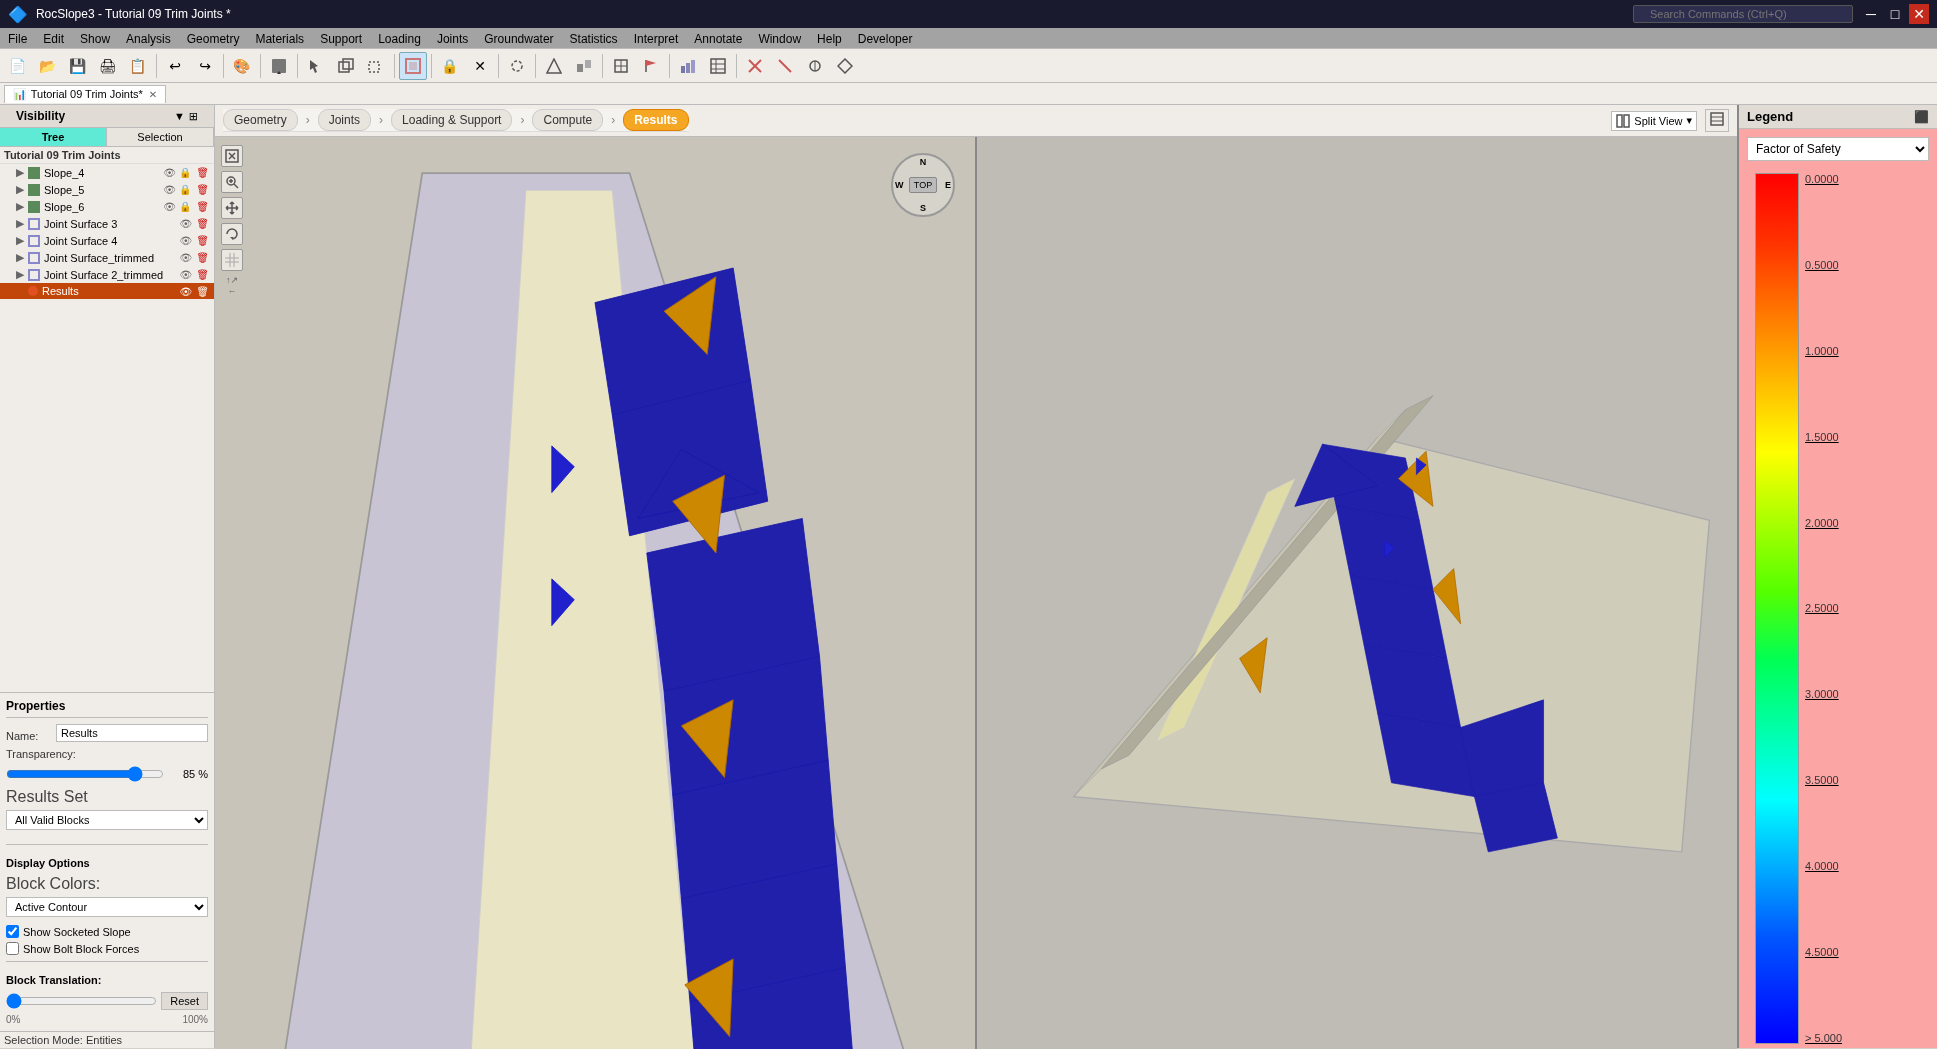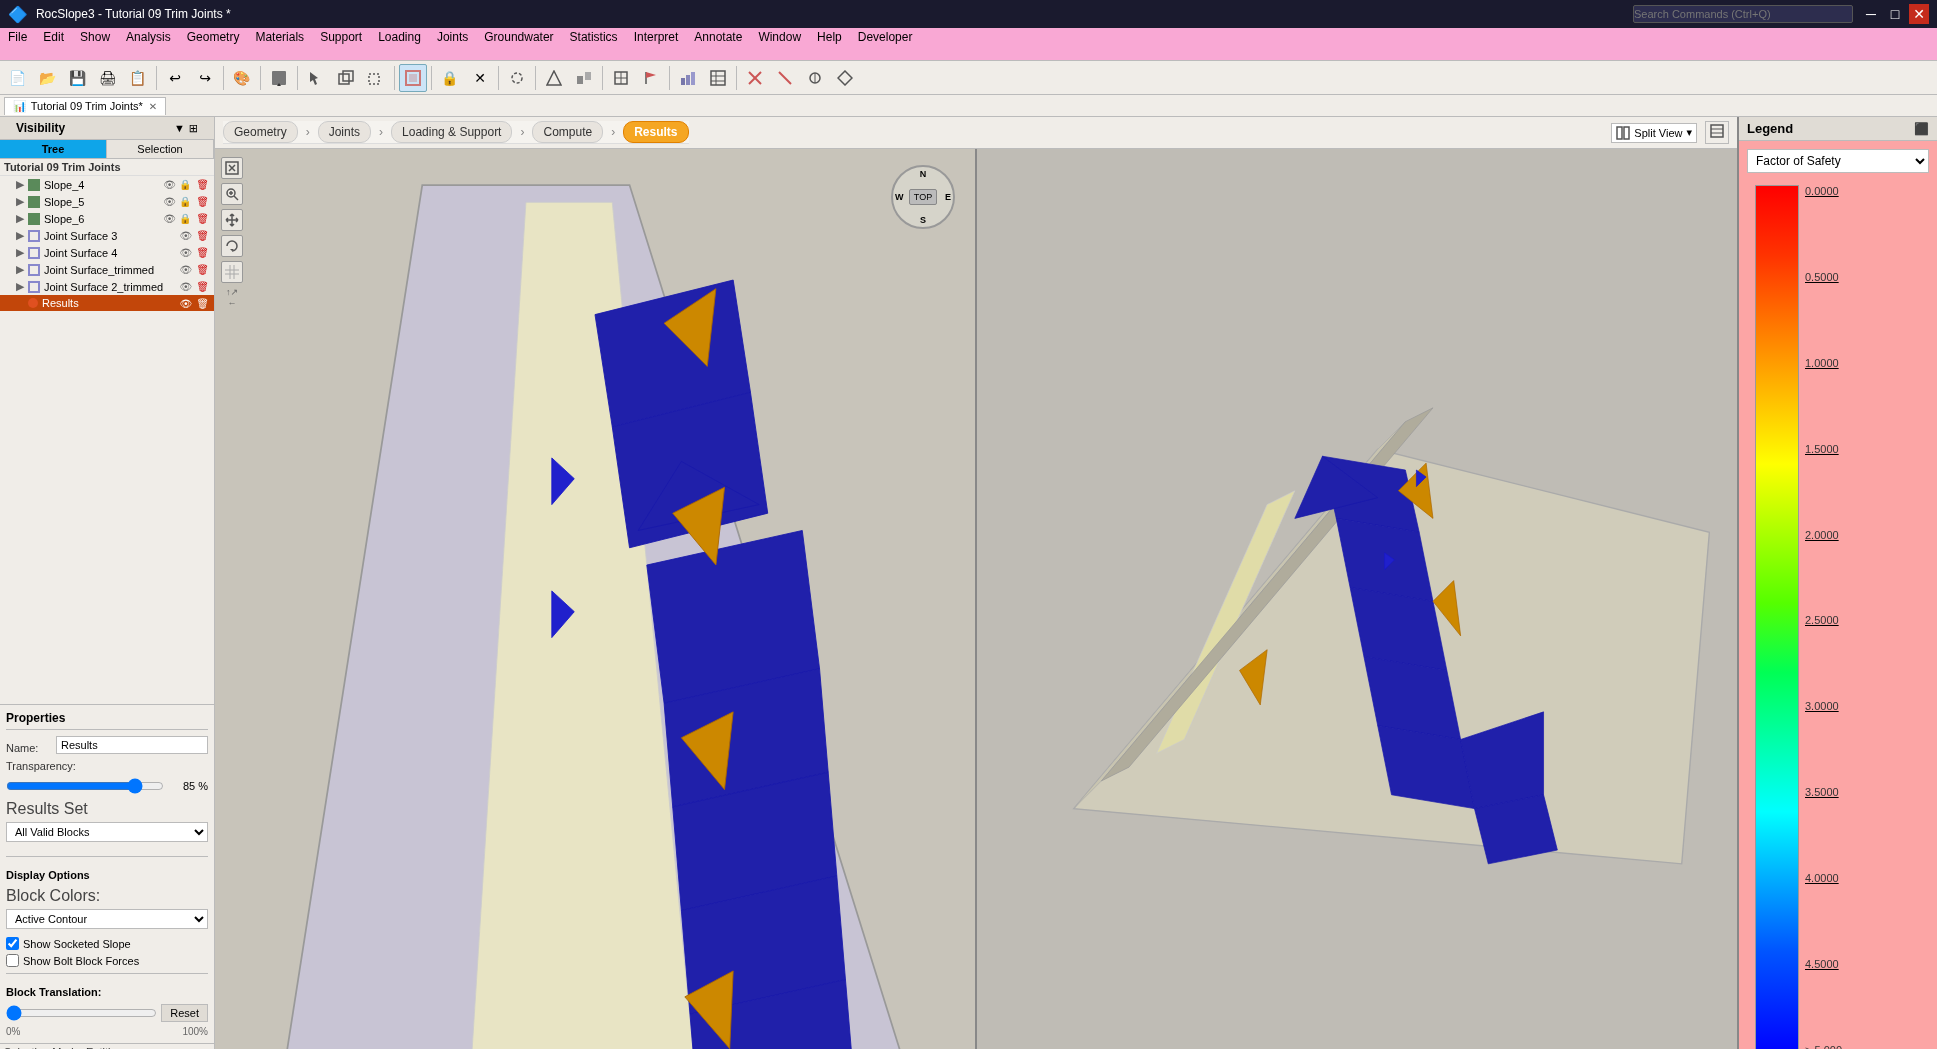--- a/index.html
+++ b/index.html
@@ -5,21 +5,21 @@
     * { box-sizing: border-box; margin: 0; padding: 0; }
     body { font-family: 'Segoe UI', Arial, sans-serif; font-size: 12px; background: #d4d0c8; overflow: hidden; width: 1937px; height: 1049px; }
 
     
     #title-bar { background: #1a1a2e; color: #fff; height: 28px; display: flex; align-items: center; justify-content: space-between; padding: 0 8px; }
     #title-bar-left { display: flex; align-items: center; gap: 8px; font-size: 12px; }
     #title-bar-right { display: flex; gap: 4px; }
     .title-btn { background: none; border: none; color: #fff; cursor: pointer; width: 20px; height: 20px; font-size: 14px; display: flex; align-items: center; justify-content: center; }
 
     
-    #menu-bar { background: #f9a8d4; height: 33px; display: flex; align-items: flex-start; border-bottom: 1px solid #bbb; }
+    #menu-bar { background: #a3a3a3; height: 21px; display: flex; align-items: flex-end; border-bottom: 1px solid #bbb; }
     .menu-item { padding: 2px 8px; cursor: pointer; font-size: 12px; color: #000; }
 
     
     #toolbar { background: #f0ede8; height: 34px; display: flex; align-items: center; padding: 0 4px; gap: 2px; border-bottom: 1px solid #bbb; }
     .tb-btn { background: none; border: 1px solid transparent; cursor: pointer; width: 28px; height: 28px; display: flex; align-items: center; justify-content: center; font-size: 14px; border-radius: 2px; }
     .tb-btn.active { background: #cce4f7; border: 1px solid #7ab; }
     .tb-separator { width: 1px; height: 24px; background: #bbb; margin: 0 2px; }
 
     
     #main { display: flex; height: calc(1049px - 28px - 22px - 34px - 22px); }
@@ -30,21 +30,21 @@
     .tab.active { background: #fff; }
     .tab-close { margin-left: 6px; font-size: 10px; color: #666; }
 
     
     #left-panel { width: 215px; background: #f0ede8; border-right: 1px solid #bbb; display: flex; flex-direction: column; }
 
     
     #visibility-header { background: #e0dcd5; padding: 4px 16px; font-weight: bold; font-size: 12px; border-bottom: 1px solid #bbb; display: flex; align-items: center; justify-content: space-between; }
     #visibility-tabs { display: flex; border-bottom: 1px solid #bbb; }
     .vis-tab { flex: 1; text-align: center; padding: 3px; font-size: 11px; cursor: pointer; background: #e8e4de; border-right: 1px solid #bbb; }
-    .vis-tab.active { background: #0ea5e9; font-weight: bold; }
+    .vis-tab.active { background: #5eead4; font-weight: bold; }
 
     
     #tree-section { flex: 1; overflow-y: auto; }
     #tree-header { padding: 2px 4px; font-size: 11px; font-weight: bold; color: #333; border-bottom: 1px solid #ddd; }
     .tree-item { display: flex; align-items: center; padding: 2px 4px; cursor: pointer; font-size: 11px; }
     .tree-item.selected { background: #c2460a; color: #fff; }
     .tree-item .expand-icon { width: 12px; color: #666; }
     .tree-item .item-name { flex: 1; }
     .tree-item .item-actions { display: flex; gap: 2px; margin-left: auto; }
     .item-action-btn { background: none; border: none; cursor: pointer; font-size: 10px; color: #666; padding: 0 1px; }
@@ -98,21 +98,21 @@
   </style>
 </head>
 <body>
 
 <div id="title-bar">
   <div id="title-bar-left">
     <span style="font-size:16px;">🔷</span>
     <span>RocSlope3 - Tutorial 09 Trim Joints *</span>
   </div>
   <div style="display:flex;align-items:center;gap:8px;">
-    <input type="text" id="title-search" style="background: rgb(45, 45, 78); border: 1px solid rgb(85, 85, 85); color: rgb(204, 204, 204); padding: 2px 0; width: 220px; font-size: 11px; border-radius: 2px;" placeholder="Search Commands (Ctrl+Q)">
+    <input type="text" id="title-search" style="background: rgb(45, 45, 78); border: 1px solid rgb(85, 85, 85); color: rgb(204, 204, 204); padding: 2px 16px; width: 220px; font-size: 11px; border-radius: 2px;" placeholder="Search Commands (Ctrl+Q)">
     <div id="title-bar-right">
       <button class="title-btn">─</button>
       <button class="title-btn">□</button>
       <button class="title-btn" style="background:#c42b1c;">✕</button>
     </div>
   </div>
 </div>
 
 <div id="menu-bar">
   <div class="menu-item">File</div>

